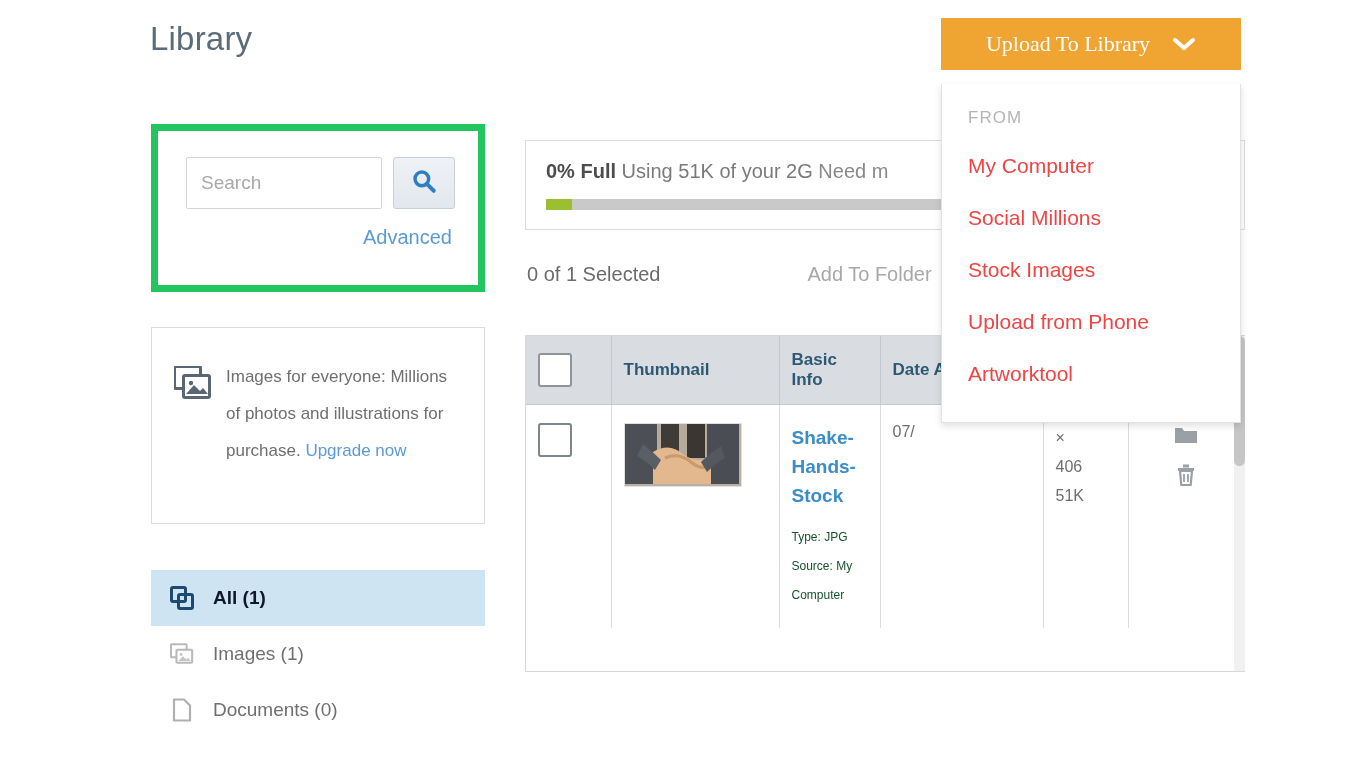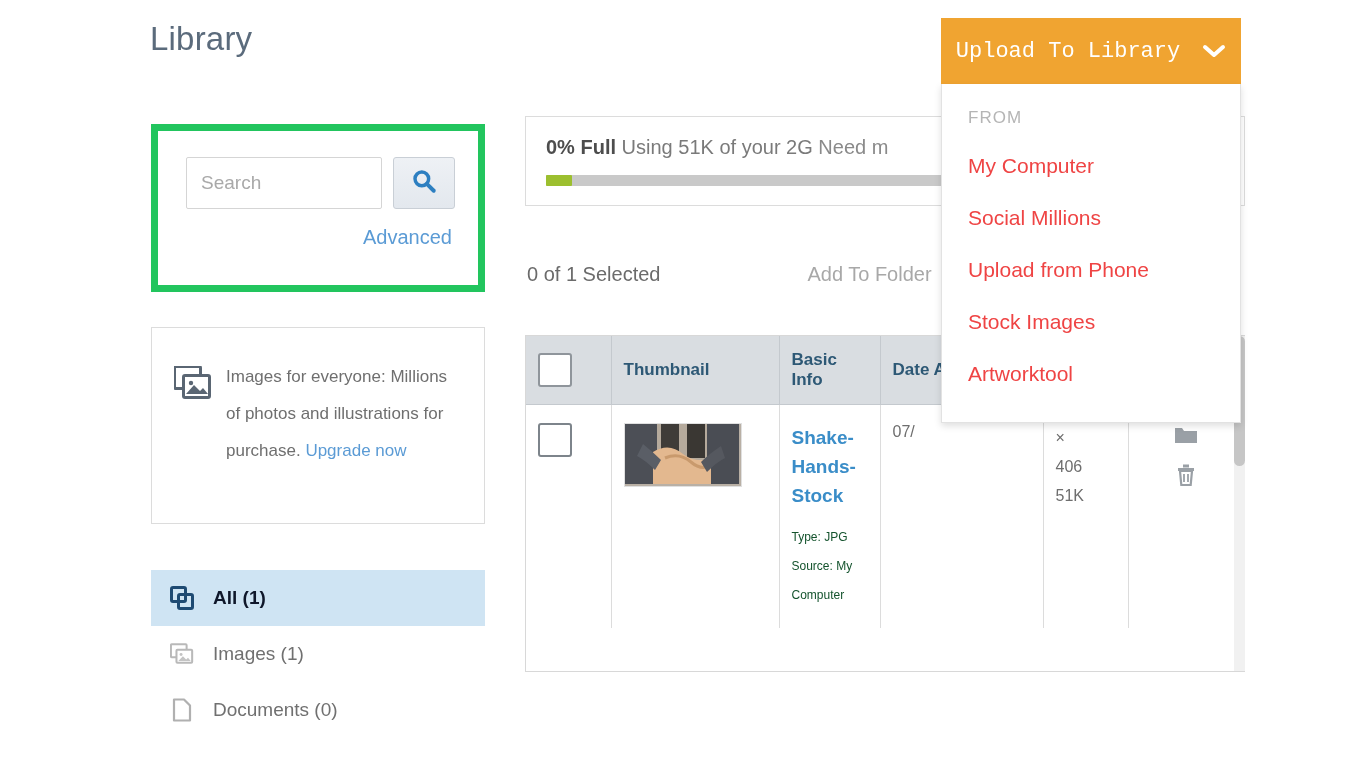--- a/index.html
+++ b/index.html
@@ -127,21 +127,21 @@
     margin-right: 18px;
     display: flex;
     align-items: center;
     justify-content: center;
   }
 
   
   .storage-panel {
     position: absolute;
     left: 525px;
-    top: 116px;
+    top: 140px;
     width: 720px;
     height: 90px;
     border: 1px solid #dcdcdc;
     background: #fff;
     box-sizing: border-box;
     overflow: hidden;
   }
   .storage-text {
     position: absolute;
     left: 20px;
@@ -275,31 +275,31 @@
     background: #c6c6c6;
     border-radius: 6px;
   }
 
   
   .upload-btn {
     position: absolute;
     left: 941px;
     top: 18px;
     width: 300px;
-    height: 66px;
+    height: 52px;
     background: #f0a431;
     color: #ffffff;
     font-size: 22px;
     display: flex;
     align-items: center;
     justify-content: center;
     cursor: pointer;
     box-sizing: border-box;
     border: none;
-    font-family: Liberation Mono, monospace;
+    font-family: Liberation Serif, serif;
   }
   .upload-btn .chev { margin-left: 22px; }
 
   .dropdown {
     position: absolute;
     left: 941px;
     top: 84px;
     width: 300px;
     background: #ffffff;
     border: 1px solid #e2e2e2;
@@ -500,16 +500,16 @@
     <svg width="24" height="15" viewBox="0 0 24 15">
         <path d="M3 3 L12 11 L21 3" fill="none" stroke="#ffffff" stroke-width="4" stroke-linecap="round" stroke-linejoin="round"></path>
       </svg>
   </span>
 </button>
 
 <div class="dropdown">
   <div class="dd-label">FROM</div>
   <div class="dd-item">My Computer</div>
   <div class="dd-item">Social Millions</div>
+  <div class="dd-item">Stock Images</div>
   <div class="dd-item">Upload from Phone</div>
-  <div class="dd-item">Stock Images</div>
   <div class="dd-item">Artworktool</div>
 </div>
 
 </body></html>

